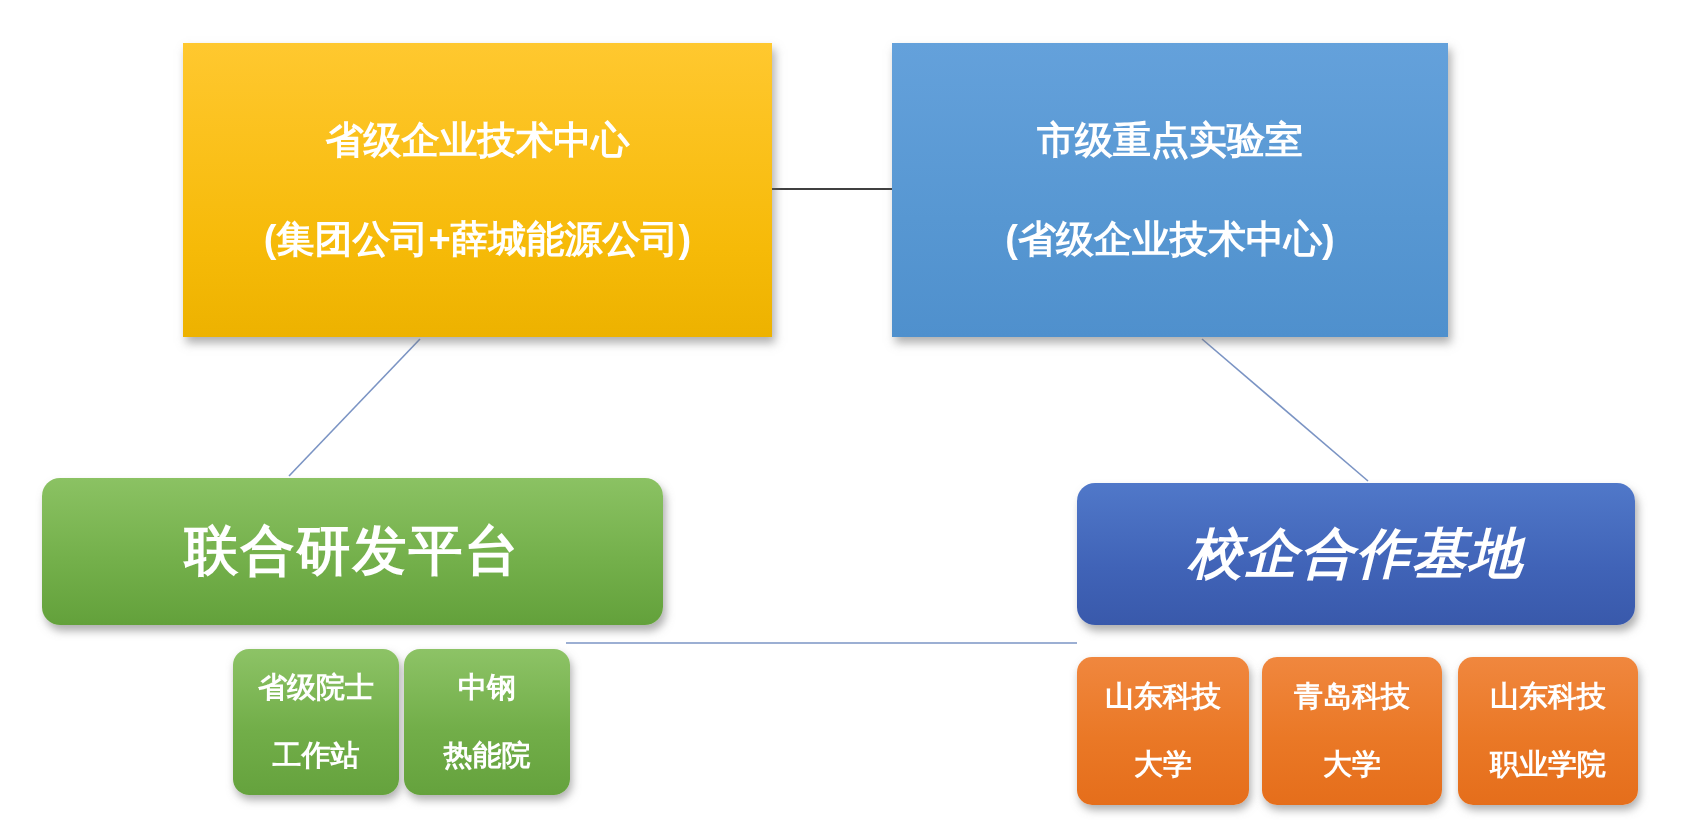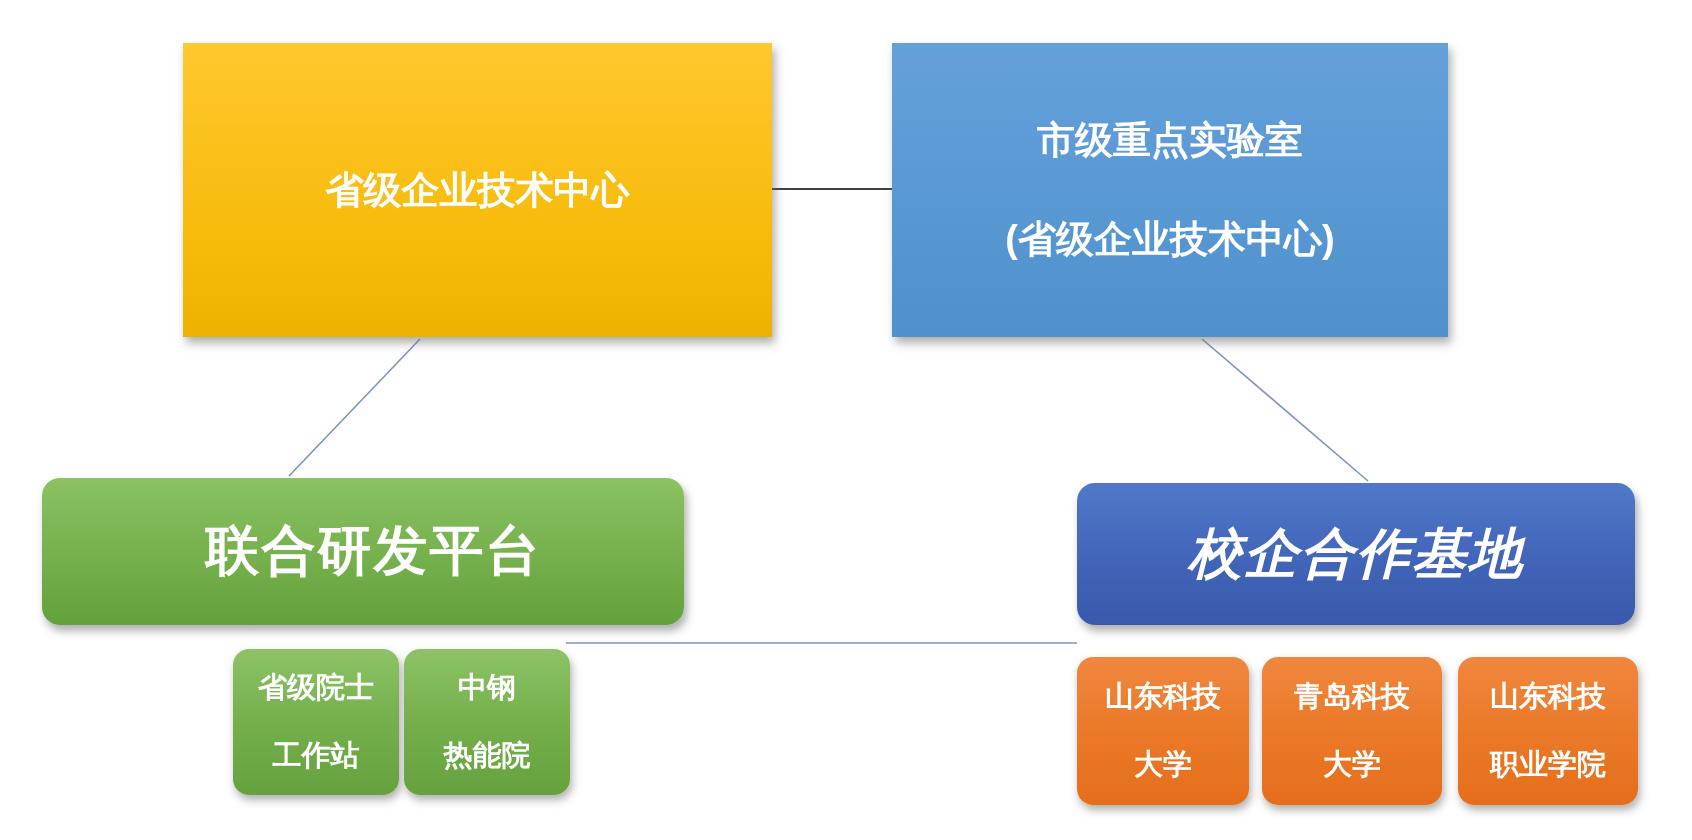--- a/index.html
+++ b/index.html
@@ -26,35 +26,35 @@
   .box-lab{
     left:892px;top:43px;width:556px;height:294px;
     background:linear-gradient(180deg,#64A1DB 0%,#5797D2 60%,#4F90CD 100%);
     font-size:38px;row-gap:48px;
   }
 
   
   .box-rd{
     left:42px;top:478px;width:621px;height:147px;border-radius:18px;
     background:linear-gradient(180deg,#8BC263 0%,#74B04B 55%,#63A13B 100%);
-    font-size:54px;letter-spacing:2px;padding-left:21px;
+    font-size:54px;letter-spacing:2px;
   }
   .box-coop{
     left:1077px;top:483px;width:558px;height:142px;border-radius:18px;
     background:linear-gradient(180deg,#5078C9 0%,#4063B7 60%,#3959AB 100%);
     font-size:54px;letter-spacing:2px;font-style:italic;
   }
 
   
   .child{
     border-radius:16px;font-size:29px;row-gap:28px;
     box-shadow:2px 5px 8px rgba(110,110,110,0.55);
   }
   .child.green{background:linear-gradient(180deg,#8DC366 0%,#72AE49 55%,#65A23D 100%);}
-  .child.orange{background:linear-gradient(180deg,#F併 0%,#E66F1C 100%);}
+  .child.orange{background:linear-gradient(180deg,#F併 0%,#E66F1C 100%);border-radius:15px;}
   .child.orange{background:linear-gradient(180deg,#F0873E 0%,#EA7826 55%,#E56E1B 100%);}
 
   .g1{left:40px;top:649px;width:165px;height:146px;}
   .g2{left:221px;top:649px;width:166px;height:146px;margin-left:12px;}
   .g3{left:404px;top:649px;width:166px;height:146px;justify-content:center;}
 
   .o1{left:1077px;top:657px;width:172px;height:148px;}
   .o2{left:1262px;top:657px;width:180px;height:148px;}
   .o3{left:1458px;top:657px;width:180px;height:148px;}
 </style>
@@ -65,20 +65,21 @@
 
   <svg class="connectors" viewBox="0 0 1692 840" xmlns="http://www.w3.org/2000/svg">
     <line x1="772" y1="189" x2="892" y2="189" stroke-width="2" stroke="#404040"></line>
     <line x1="420" y1="339" x2="289" y2="476" stroke-width="1.6" stroke="#7B94C4"></line>
     <line x1="1202" y1="339" x2="1368" y2="481" stroke-width="1.6" stroke="#7B94C4"></line>
     <line x1="566" y1="643" x2="1077" y2="643" stroke-width="1.6" stroke="#7B94C4"></line>
   </svg>
 
   <div class="node box-tech shadowed">
     <span class="tline">省级企业技术中心</span>
+    <span class="tline">(集团公司+薛城能源公司)</span>
   </div>
 
   <div class="node box-lab shadowed">
     <span class="tline">市级重点实验室</span>
     <span class="tline">(省级企业技术中心)</span>
   </div>
 
   <div class="node box-rd shadowed">
     <span class="tline">联合研发平台</span>
   </div>

